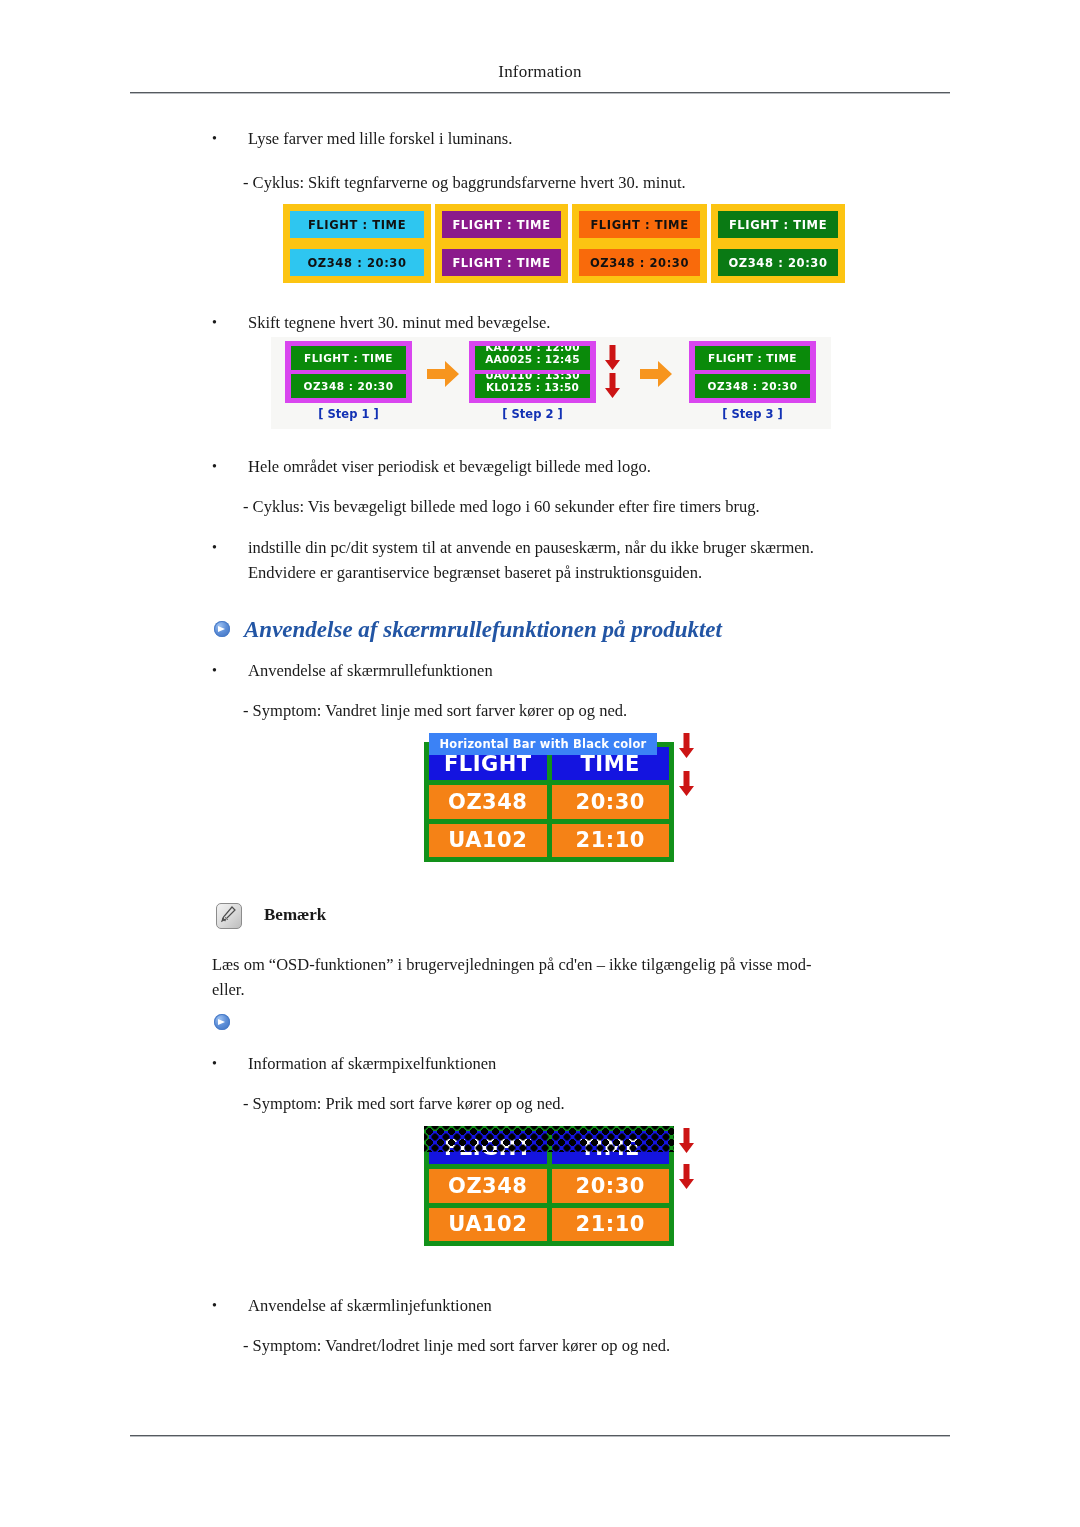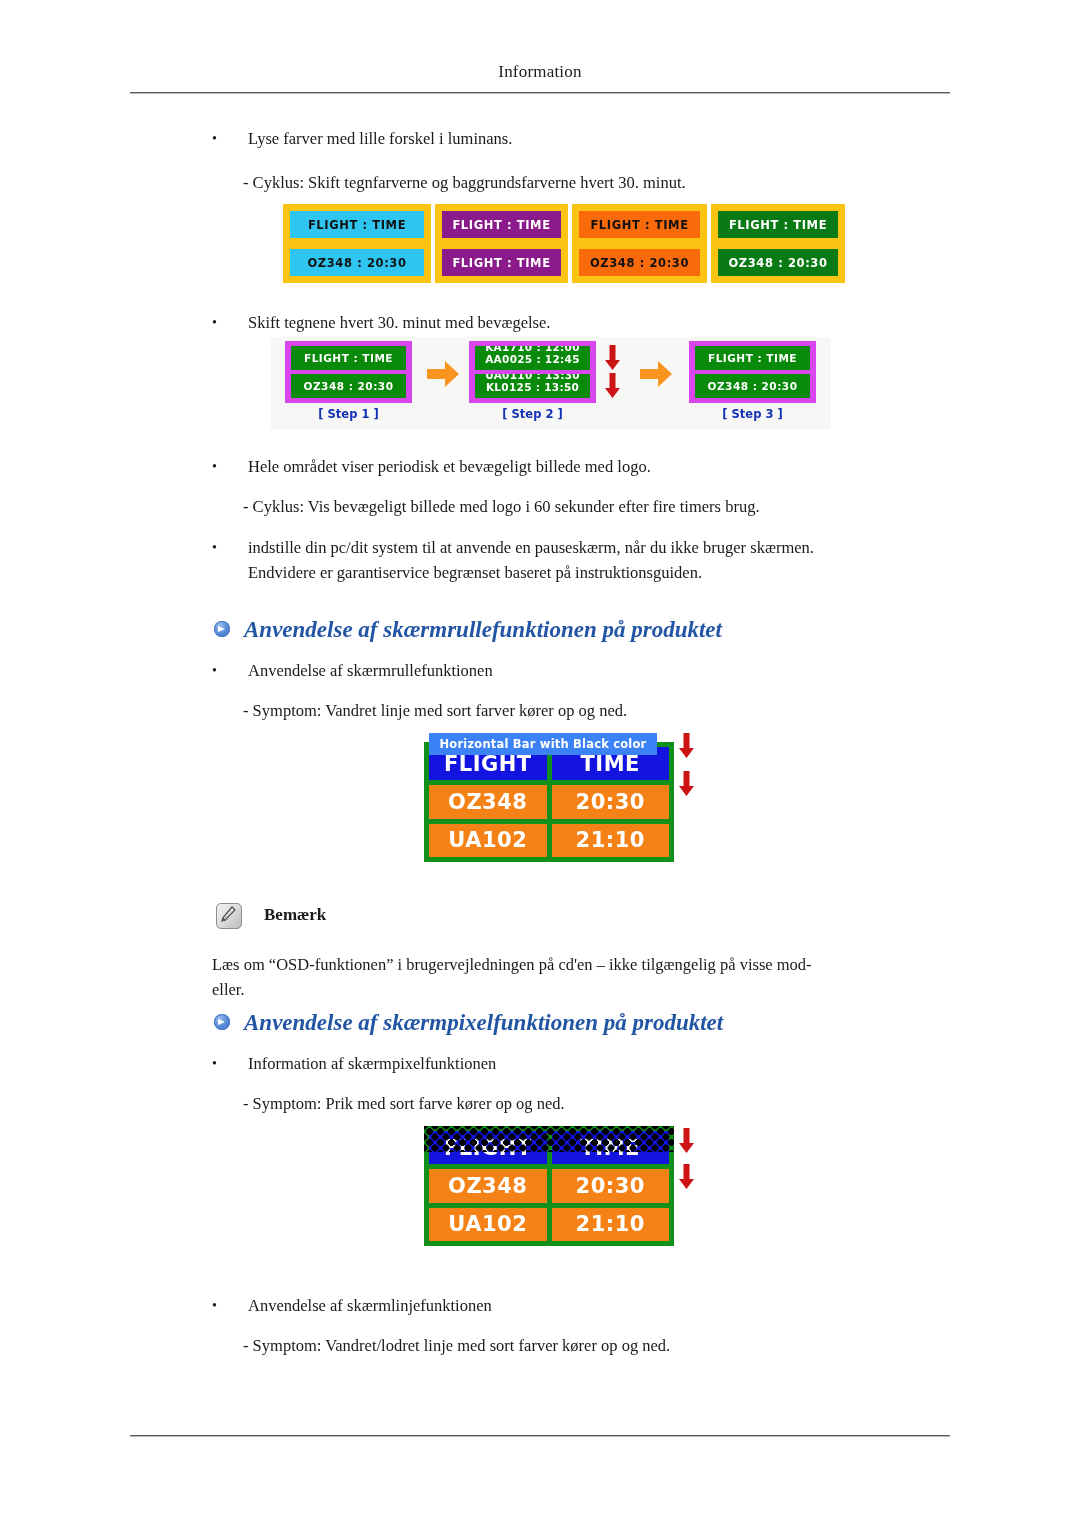--- a/index.html
+++ b/index.html
@@ -428,21 +428,20 @@
   </span>
   <span class="note-label">Bemærk</span>
 </div>
 <div class="blk" style="left:212px; top:952px; width:760px; font-size:16.5px; line-height:25px;">
   <div>Læs om “OSD-funktionen” i brugervejledningen på cd'en – ikke tilgængelig på visse mod-</div>
   <div>eller.</div>
 </div>
 
 <div class="sec-head" style="top:1011px;">
   <span class="arrow-bullet"></span>
-  <span class="sec-title">Anvendelse af skærmpixelfunktionen på produktet</span>
 </div>
 
 <div class="bullet-row" style="top:1051px;">
   <span class="dot">•</span>
   <span class="btxt">Information af skærmpixelfunktionen</span>
 </div>
 <div class="dash-row" style="top:1091px;">- Symptom: Prik med sort farve kører op og ned.</div>
 
 <div class="board" style="left:424px; top:1126px; width:250px; height:120px;">
   <div class="board-row">

